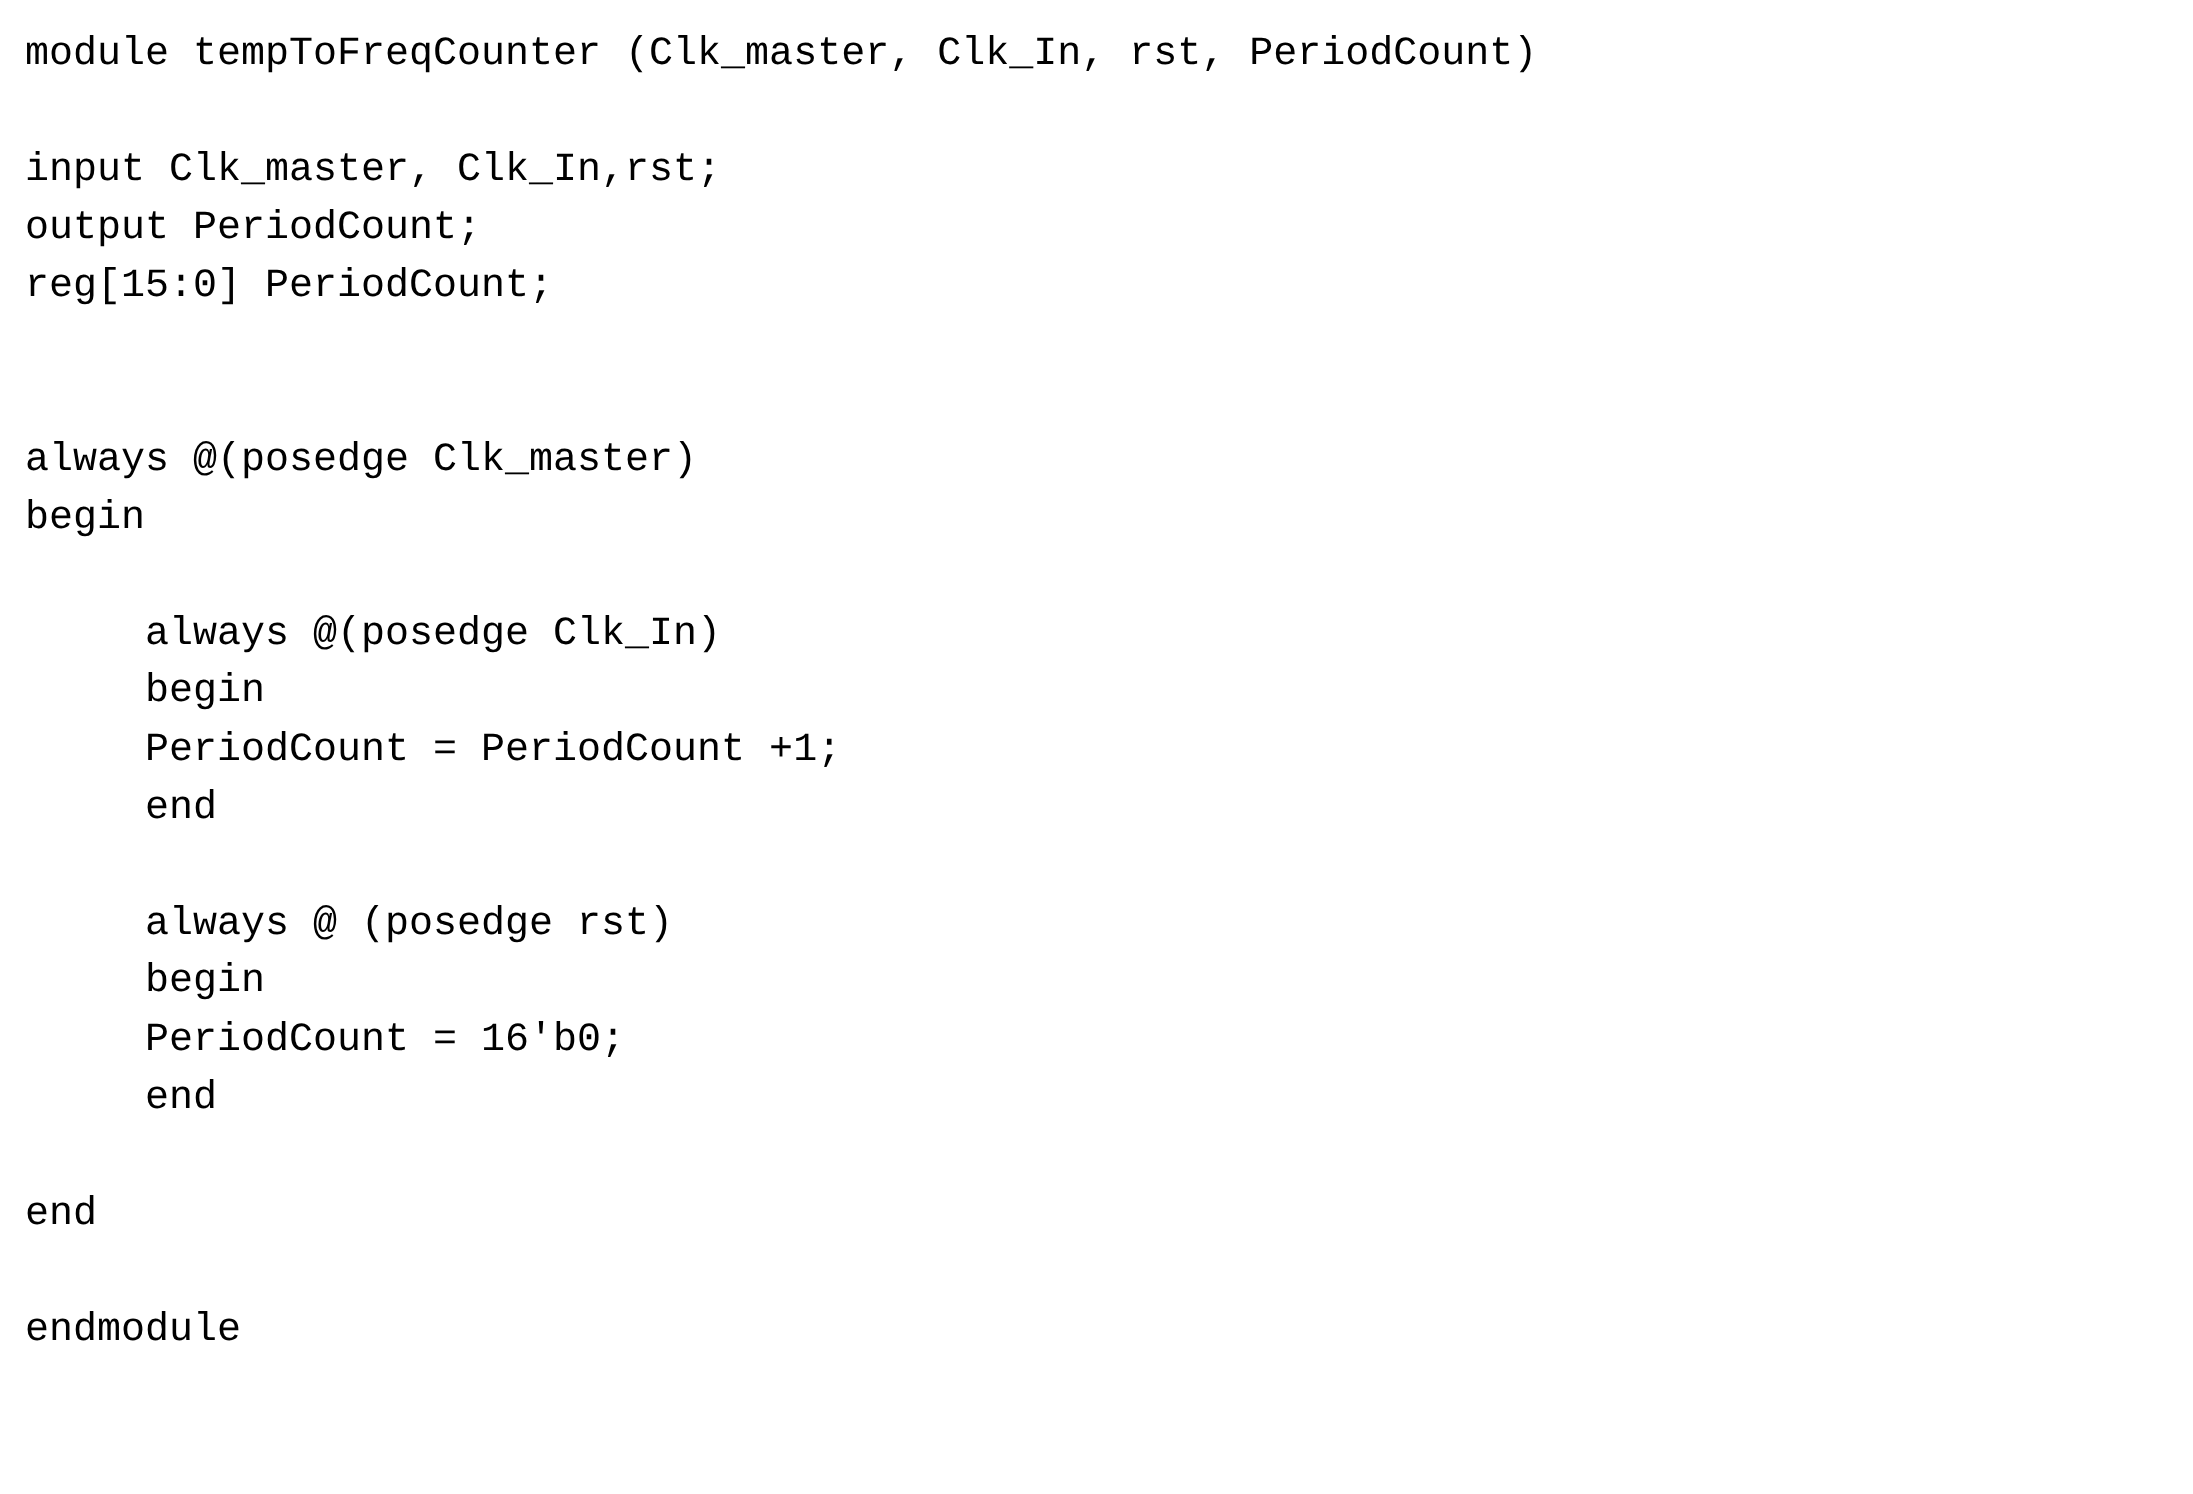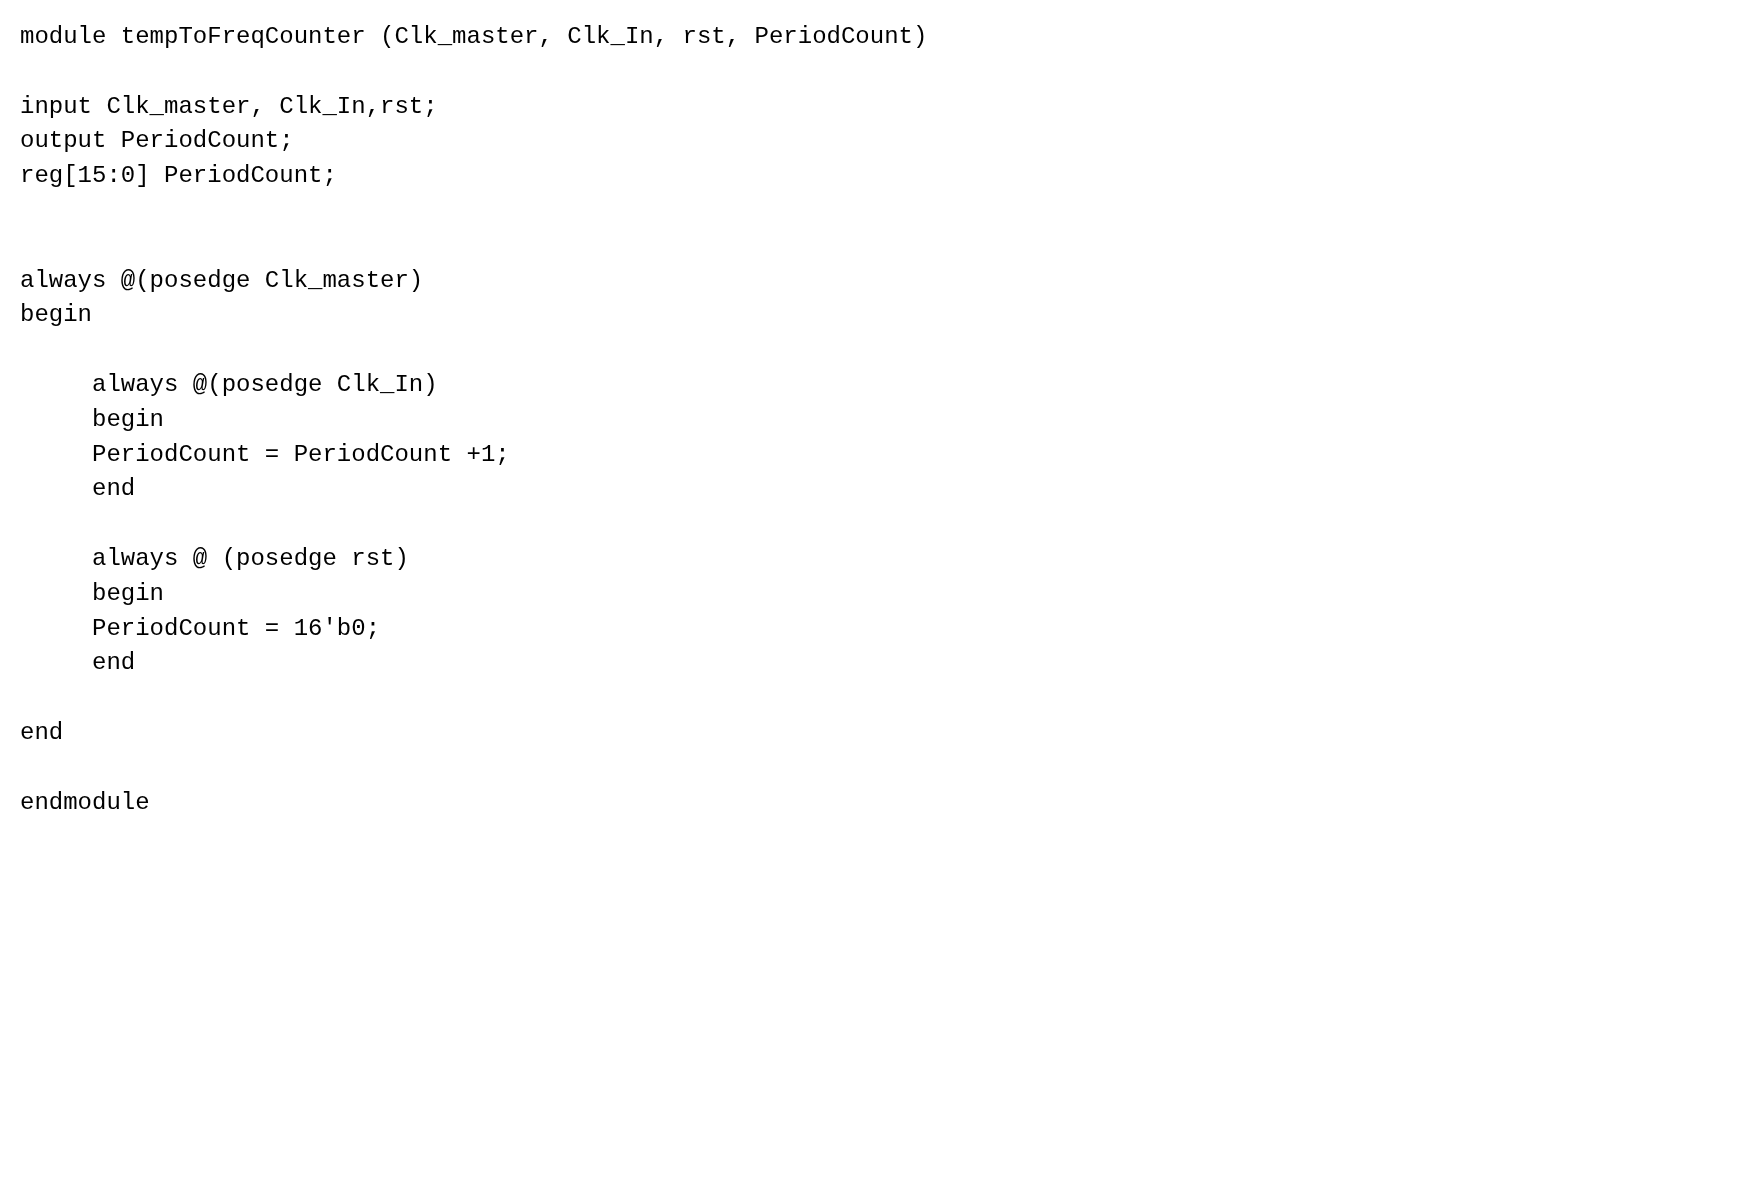--- a/index.html
+++ b/index.html
@@ -7,21 +7,21 @@
     padding: 0;
     width: 1754px;
     height: 1195px;
     background: #ffffff;
     overflow: hidden;
   }
   pre.code {
     margin: 0;
     padding: 20px 20px;
     font-family: "Courier New", Courier, monospace;
-    font-size: 24px;
+    font-size: 32px;
     line-height: 1.45;
     color: #000000;
     white-space: pre;
   }
 </style>
 </head>
 <body>
 
 <pre class="code">module tempToFreqCounter (Clk_master, Clk_In, rst, PeriodCount)
 

